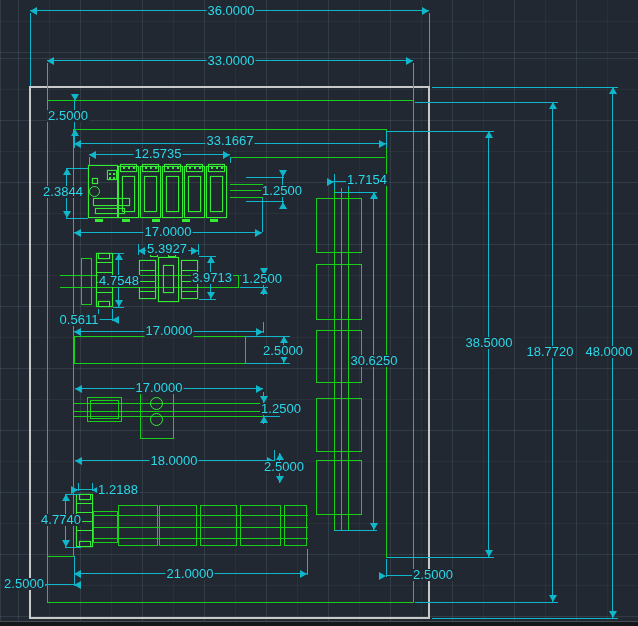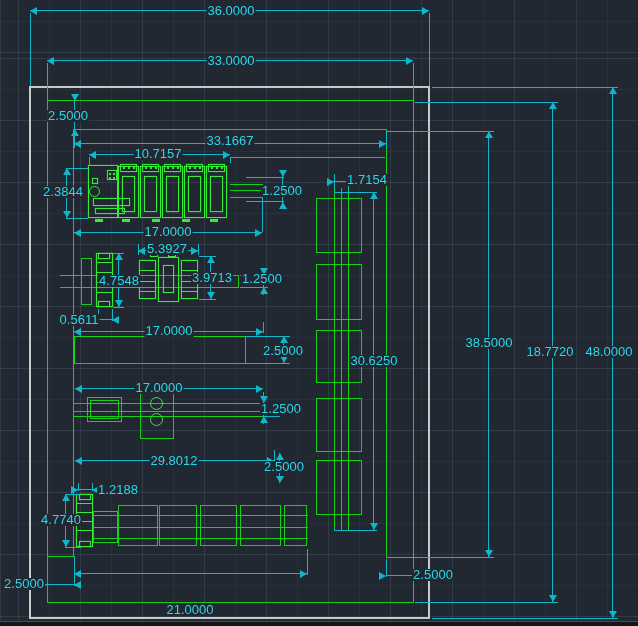--- a/index.html
+++ b/index.html
@@ -207,45 +207,45 @@
       <div class="ah" style="left: 47px; top: 57px; border-top: 4px solid transparent; border-bottom: 4px solid transparent; border-right: 7px solid rgb(16, 182, 201);"></div>
       <div class="ah" style="left: 406px; top: 57px; border-top: 4px solid transparent; border-bottom: 4px solid transparent; border-left: 7px solid rgb(16, 182, 201);"></div>
       <span class="ct" style="left: 231px; top: 61px;">33.0000</span>
       <div class="cl" style="left: 74px; top: 143px; width: 312px; height: 1px;"></div>
       <div class="ah" style="left: 74px; top: 140px; border-top: 4px solid transparent; border-bottom: 4px solid transparent; border-right: 7px solid rgb(16, 182, 201);"></div>
       <div class="ah" style="left: 379px; top: 140px; border-top: 4px solid transparent; border-bottom: 4px solid transparent; border-left: 7px solid rgb(16, 182, 201);"></div>
       <span class="ct" style="left: 230px; top: 141px;">33.1667</span>
       <div class="cl" style="left: 89px; top: 154px; width: 141px; height: 1px;"></div>
       <div class="ah" style="left: 89px; top: 151px; border-top: 4px solid transparent; border-bottom: 4px solid transparent; border-right: 7px solid rgb(16, 182, 201);"></div>
       <div class="ah" style="left: 223px; top: 151px; border-top: 4px solid transparent; border-bottom: 4px solid transparent; border-left: 7px solid rgb(16, 182, 201);"></div>
-      <span class="ct" style="left: 158px; top: 154px;">10.7157</span>
+      <span class="ct" style="left: 158px; top: 154px;">12.5735</span>
       <div class="cl" style="left: 74px; top: 232px; width: 188px; height: 1px;"></div>
       <div class="ah" style="left: 74px; top: 229px; border-top: 4px solid transparent; border-bottom: 4px solid transparent; border-right: 7px solid rgb(16, 182, 201);"></div>
       <div class="ah" style="left: 255px; top: 229px; border-top: 4px solid transparent; border-bottom: 4px solid transparent; border-left: 7px solid rgb(16, 182, 201);"></div>
       <span class="ct" style="left: 168px; top: 232px;">17.0000</span>
       <div class="cl" style="left: 138px; top: 250px; width: 60px; height: 1px;"></div>
       <div class="ah" style="left: 138px; top: 247px; border-top: 4px solid transparent; border-bottom: 4px solid transparent; border-right: 7px solid rgb(16, 182, 201);"></div>
       <div class="ah" style="left: 191px; top: 247px; border-top: 4px solid transparent; border-bottom: 4px solid transparent; border-left: 7px solid rgb(16, 182, 201);"></div>
       <span class="ct" style="left: 167px; top: 249px;">5.3927</span>
       <div class="cl" style="left: 74px; top: 331px; width: 189px; height: 1px;"></div>
       <div class="ah" style="left: 74px; top: 328px; border-top: 4px solid transparent; border-bottom: 4px solid transparent; border-right: 7px solid rgb(16, 182, 201);"></div>
       <div class="ah" style="left: 256px; top: 328px; border-top: 4px solid transparent; border-bottom: 4px solid transparent; border-left: 7px solid rgb(16, 182, 201);"></div>
       <span class="ct" style="left: 169px; top: 331px;">17.0000</span>
       <div class="cl" style="left: 75px; top: 388px; width: 188px; height: 1px;"></div>
       <div class="ah" style="left: 75px; top: 385px; border-top: 4px solid transparent; border-bottom: 4px solid transparent; border-right: 7px solid rgb(16, 182, 201);"></div>
       <div class="ah" style="left: 256px; top: 385px; border-top: 4px solid transparent; border-bottom: 4px solid transparent; border-left: 7px solid rgb(16, 182, 201);"></div>
       <span class="ct" style="left: 159px; top: 388px;">17.0000</span>
       <div class="cl" style="left: 75px; top: 460px; width: 199px; height: 1px;"></div>
       <div class="ah" style="left: 75px; top: 457px; border-top: 4px solid transparent; border-bottom: 4px solid transparent; border-right: 7px solid rgb(16, 182, 201);"></div>
       <div class="ah" style="left: 267px; top: 457px; border-top: 4px solid transparent; border-bottom: 4px solid transparent; border-left: 7px solid rgb(16, 182, 201);"></div>
-      <span class="ct" style="left: 174px; top: 461px;">29.8012</span>
+      <span class="ct" style="left: 174px; top: 461px;">18.0000</span>
       <div class="cl" style="left: 74px; top: 573px; width: 233px; height: 1px;"></div>
       <div class="ah" style="left: 74px; top: 570px; border-top: 4px solid transparent; border-bottom: 4px solid transparent; border-right: 7px solid rgb(16, 182, 201);"></div>
       <div class="ah" style="left: 300px; top: 570px; border-top: 4px solid transparent; border-bottom: 4px solid transparent; border-left: 7px solid rgb(16, 182, 201);"></div>
-      <span class="ct" style="left: 190px; top: 574px; margin-top: 36px;">21.0000</span>
+      <span class="ct" style="left: 190px; top: 574px;">21.0000</span>
       <div class="cl" style="left: 40px; top: 584px; width: 40px; height: 1px;"></div>
       <div class="ah" style="left: 40px; top: 581px; border-top: 4px solid transparent; border-bottom: 4px solid transparent; border-left: 7px solid rgb(16, 182, 201);"></div>
       <div class="ah" style="left: 74px; top: 581px; border-top: 4px solid transparent; border-bottom: 4px solid transparent; border-right: 7px solid rgb(16, 182, 201);"></div>
       <span class="ct" style="left: 24px; top: 584px;">2.5000</span>
       <div class="cl" style="left: 386px; top: 575px; width: 31px; height: 1px;"></div>
       <div class="ah" style="left: 379px; top: 572px; border-top: 4px solid transparent; border-bottom: 4px solid transparent; border-left: 7px solid rgb(16, 182, 201);"></div>
       <div class="ah" style="left: 413px; top: 572px; border-top: 4px solid transparent; border-bottom: 4px solid transparent; border-right: 7px solid rgb(16, 182, 201);"></div>
       <span class="ct" style="left: 433px; top: 575px;">2.5000</span>
       <div class="cl" style="left: 74px; top: 489px; width: 24px; height: 1px;"></div>
       <div class="ah" style="left: 71px; top: 486px; border-top: 4px solid transparent; border-bottom: 4px solid transparent; border-left: 7px solid rgb(16, 182, 201);"></div>

